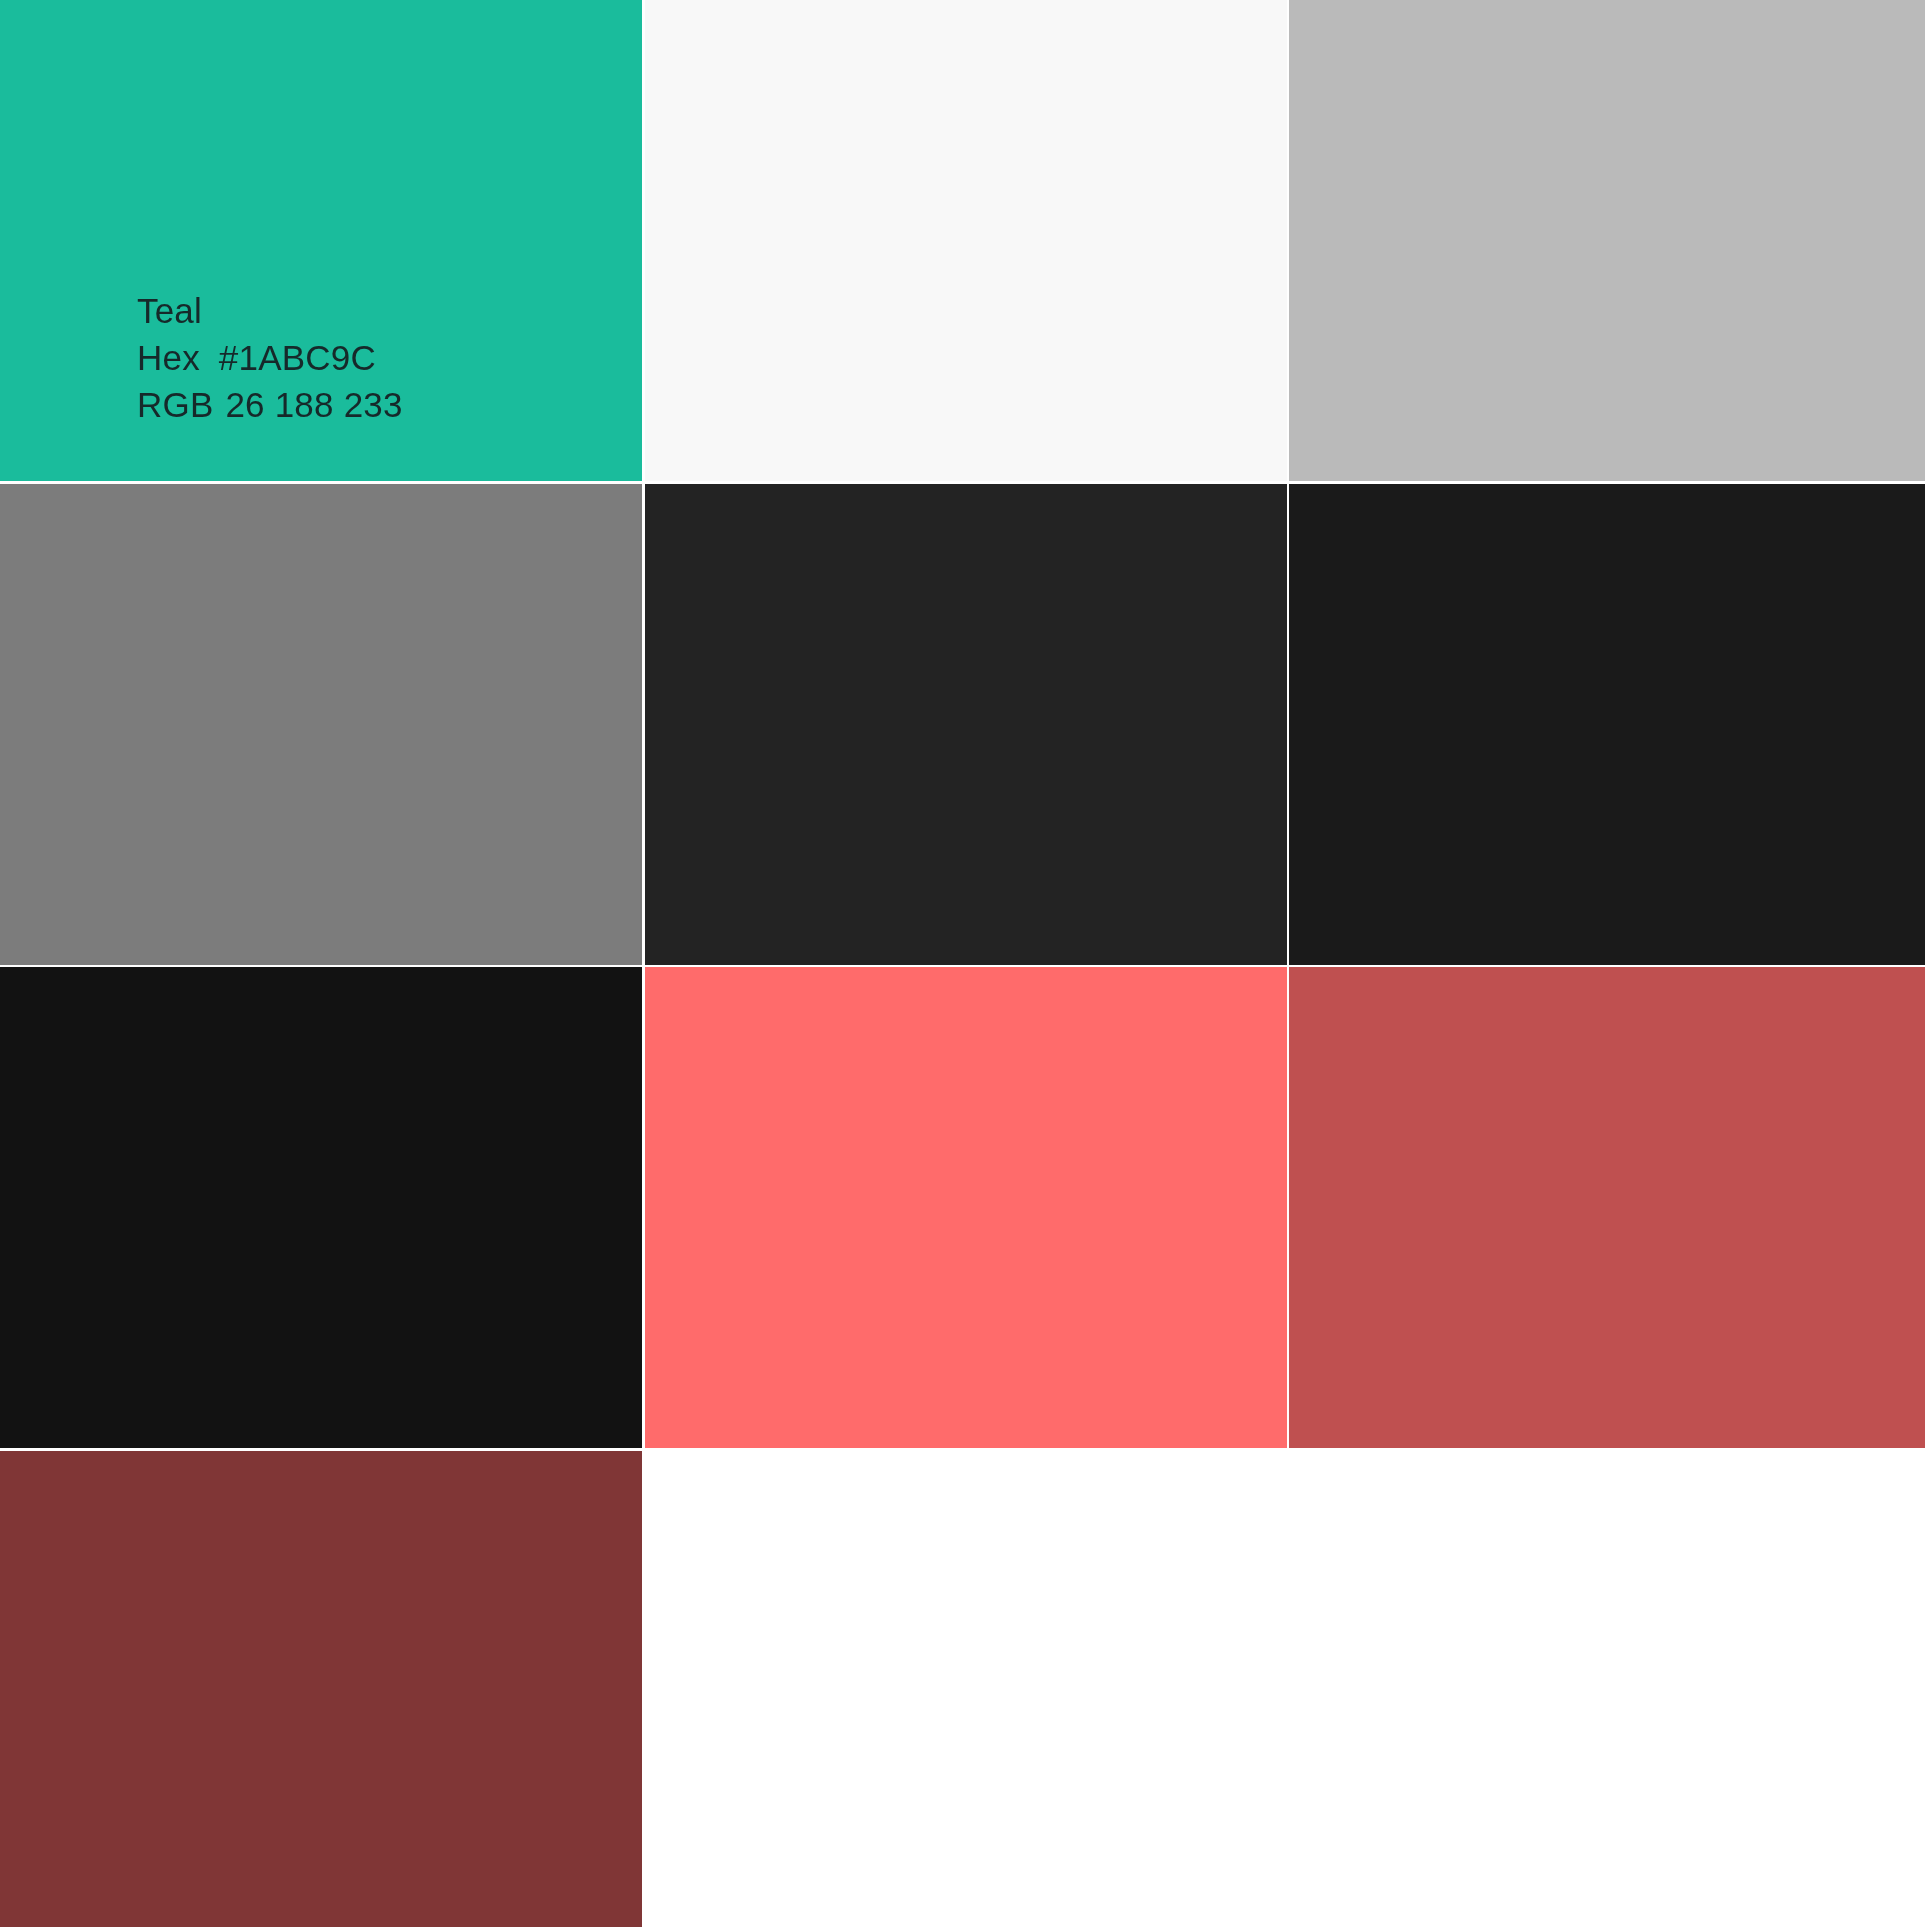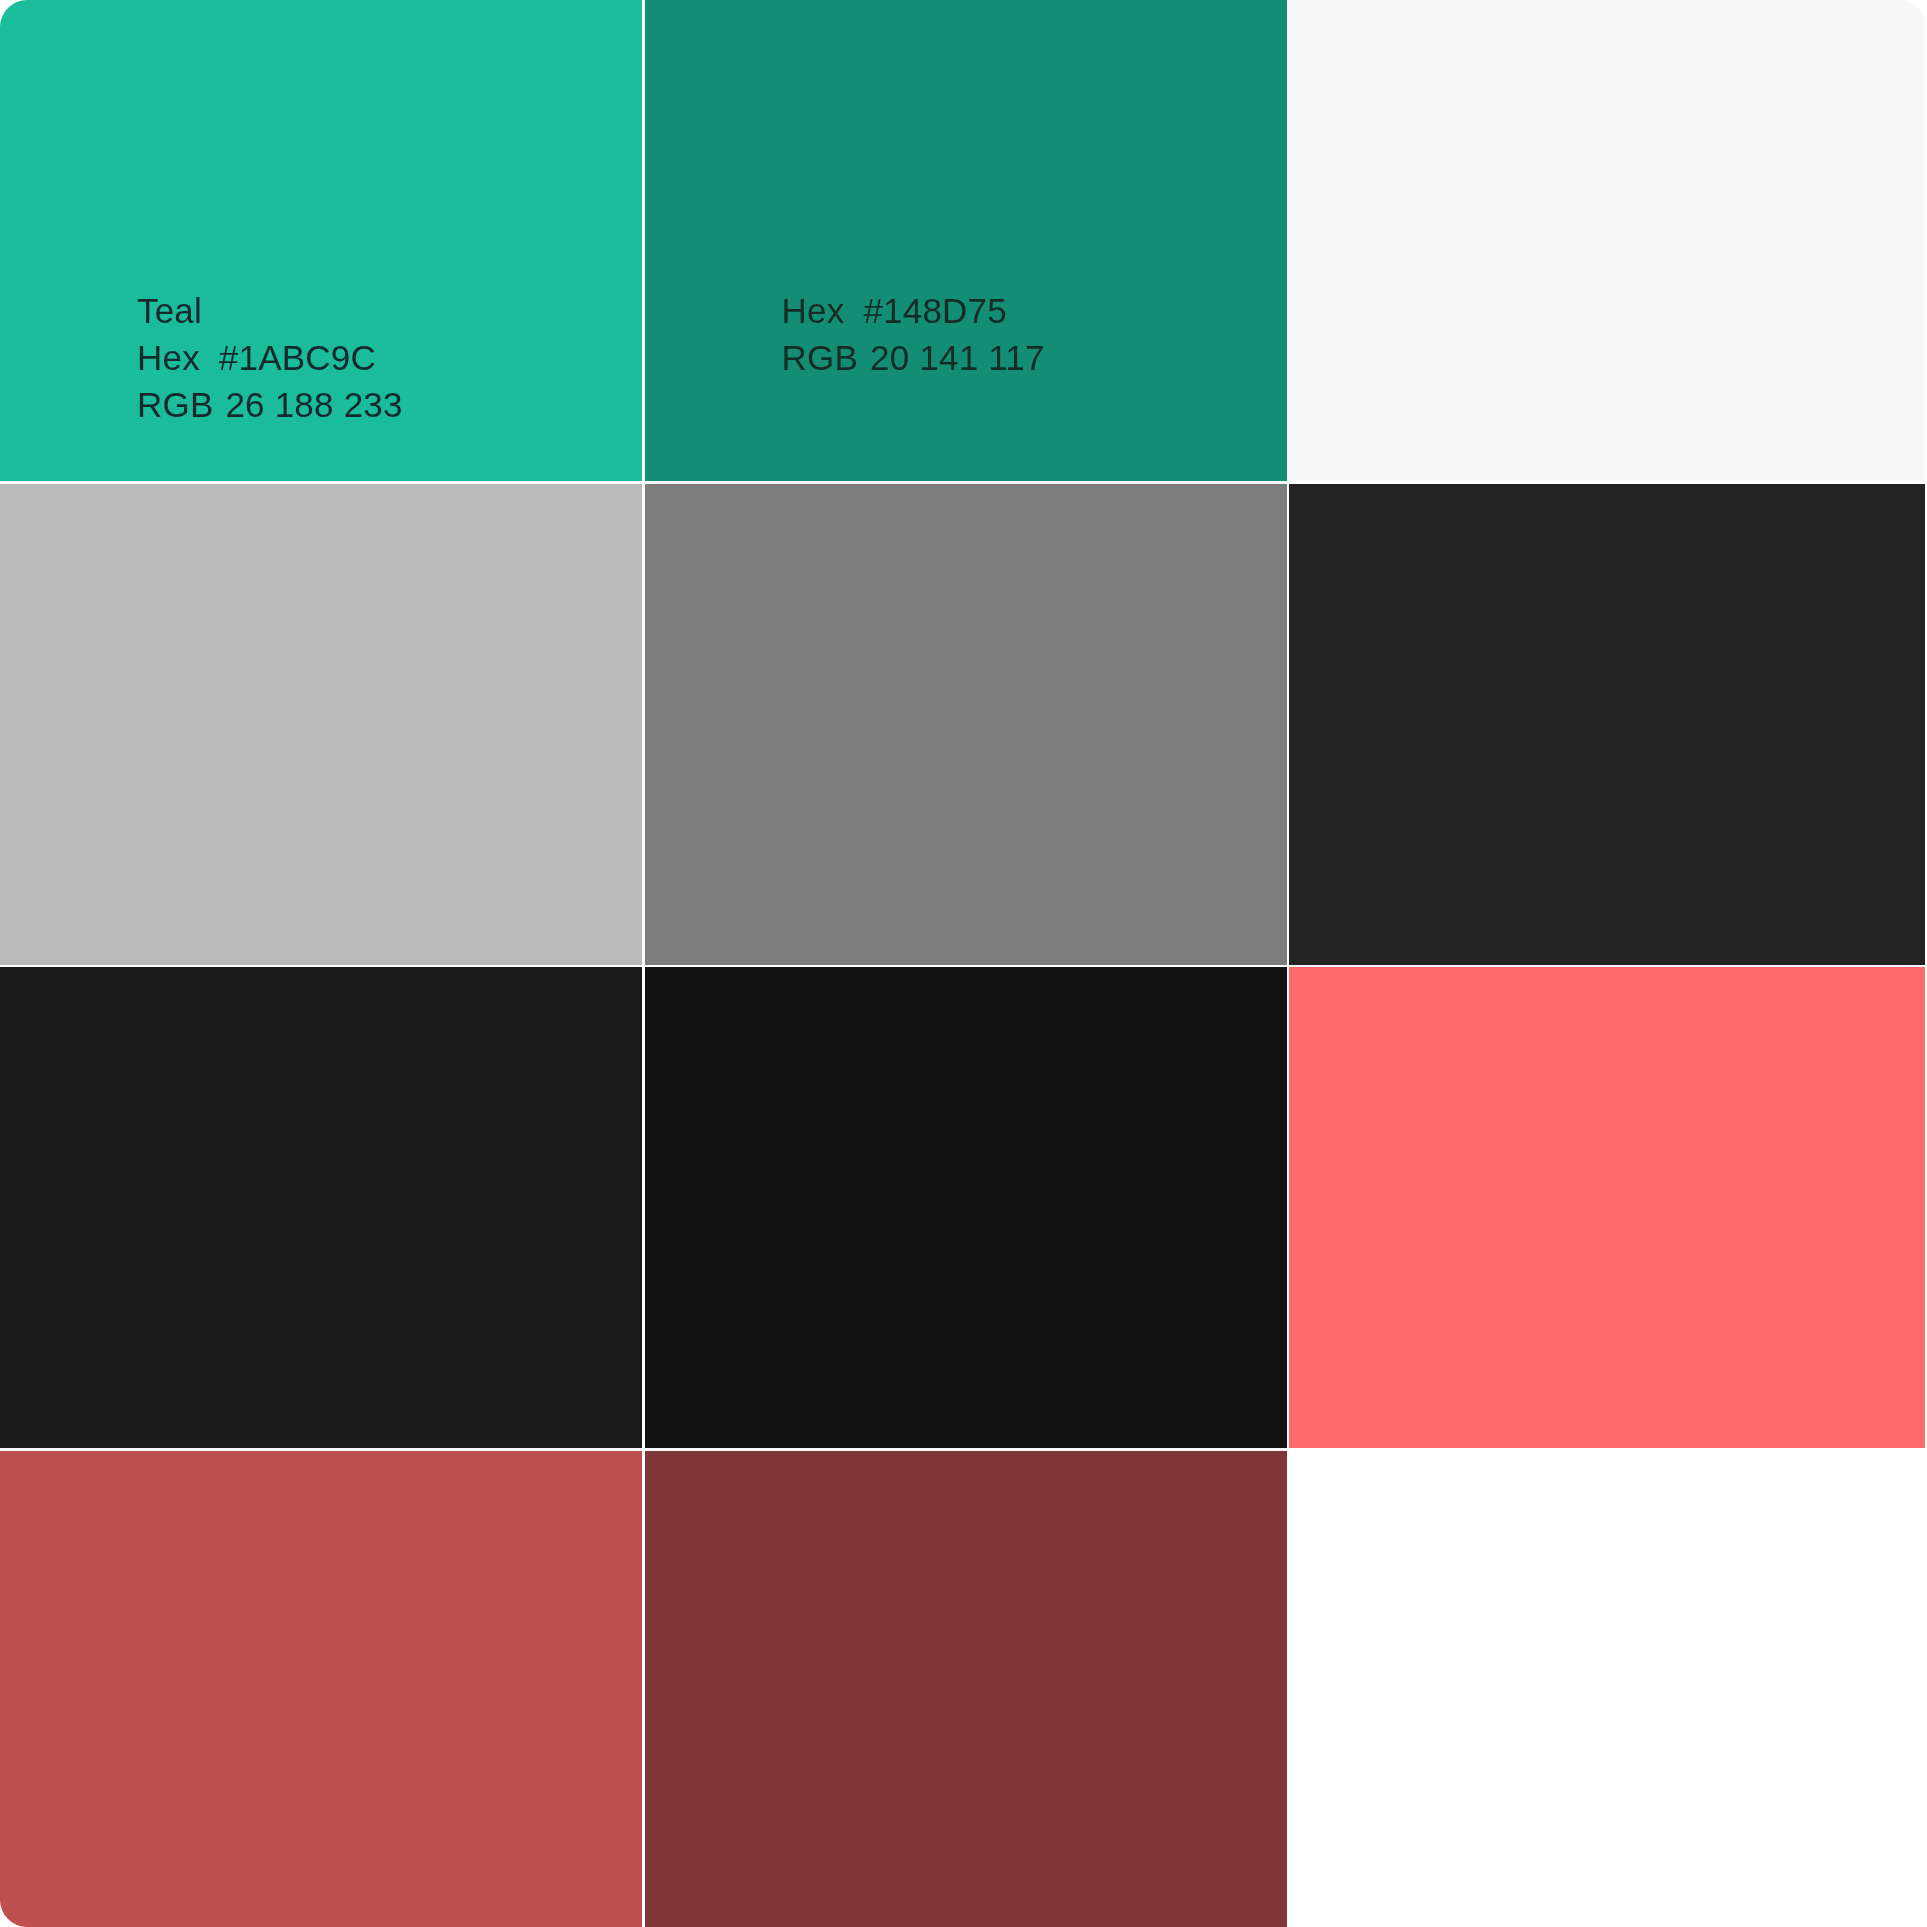--- a/index.html
+++ b/index.html
@@ -7,21 +7,20 @@
     padding: 0;
     background: #ffffff;
   }
   #palette-page {
     position: relative;
     width: 1927px;
     height: 1927px;
     background: #ffffff;
     font-family: "Liberation Sans", sans-serif;
     overflow: hidden;
-    border-radius: 27px;
   }
   .palette-grid {
     position: absolute;
     left: 0;
     top: 0;
     width: 1920px;
     height: 1927px;
     display: grid;
     grid-template-columns: 642px 642px 636px;
     grid-template-rows: 481px 481px 481px 484px;
@@ -78,30 +77,20 @@
         <div class="swatch-name">Teal</div>
         <div class="swatch-hex">
           <span class="kv-key hex-key">Hex</span><span class="hex-val">#1ABC9C</span>
         </div>
         <div class="swatch-rgb">
           <span class="kv-key rgb-key">RGB</span><span class="rgb-val">26  188  233</span>
         </div>
       </div>
     </div>
 
-    <div class="swatch row-1" style="background-color: rgb(20, 141, 117);">
-      <div class="swatch-text ink-dark-green">
-        <div class="swatch-hex">
-          <span class="kv-key hex-key">Hex</span><span class="hex-val">#148D75</span>
-        </div>
-        <div class="swatch-rgb">
-          <span class="kv-key rgb-key">RGB</span><span class="rgb-val">20  141  117</span>
-        </div>
-      </div>
-    </div>
 
 
     <div class="swatch row-2" style="background-color: rgb(248, 248, 248);">
       
     </div>
 
     <div class="swatch row-2" style="background-color: rgb(186, 186, 186);">
       
     </div>
 

